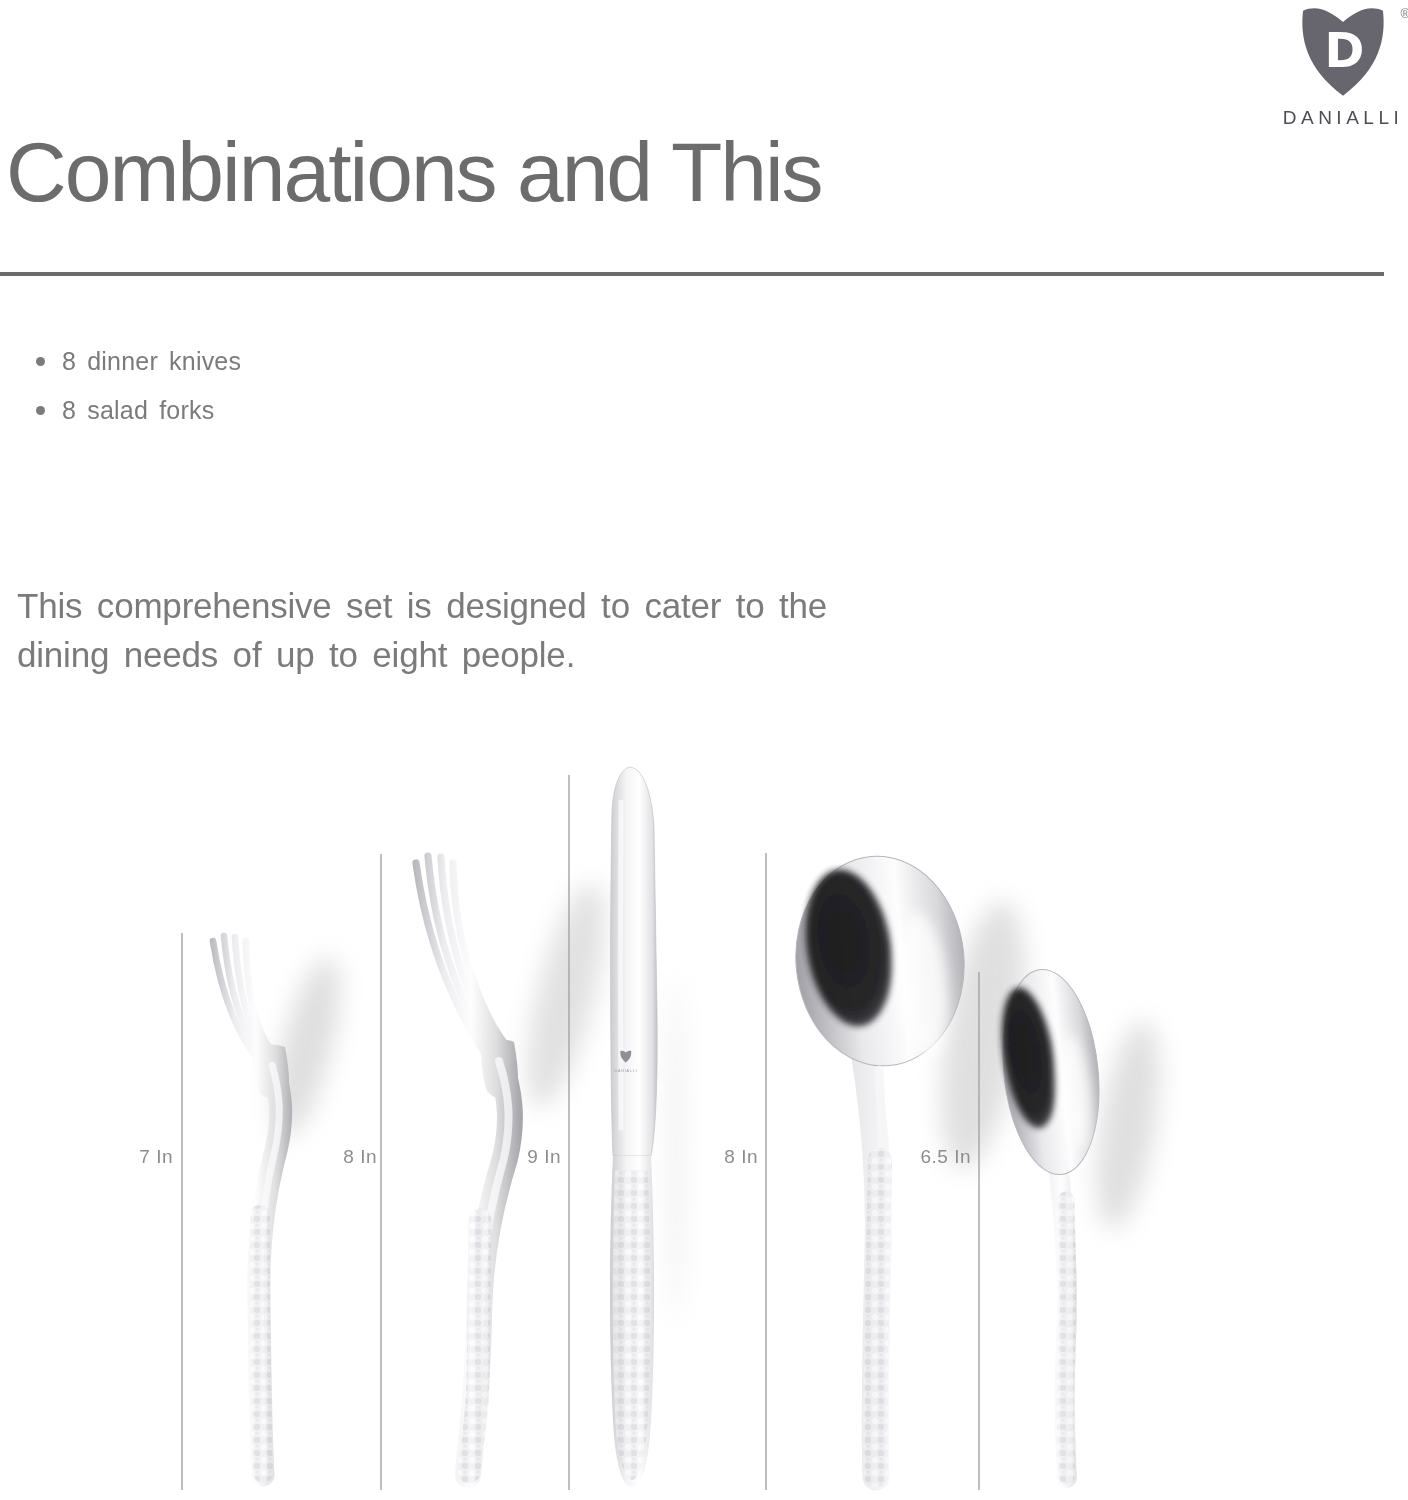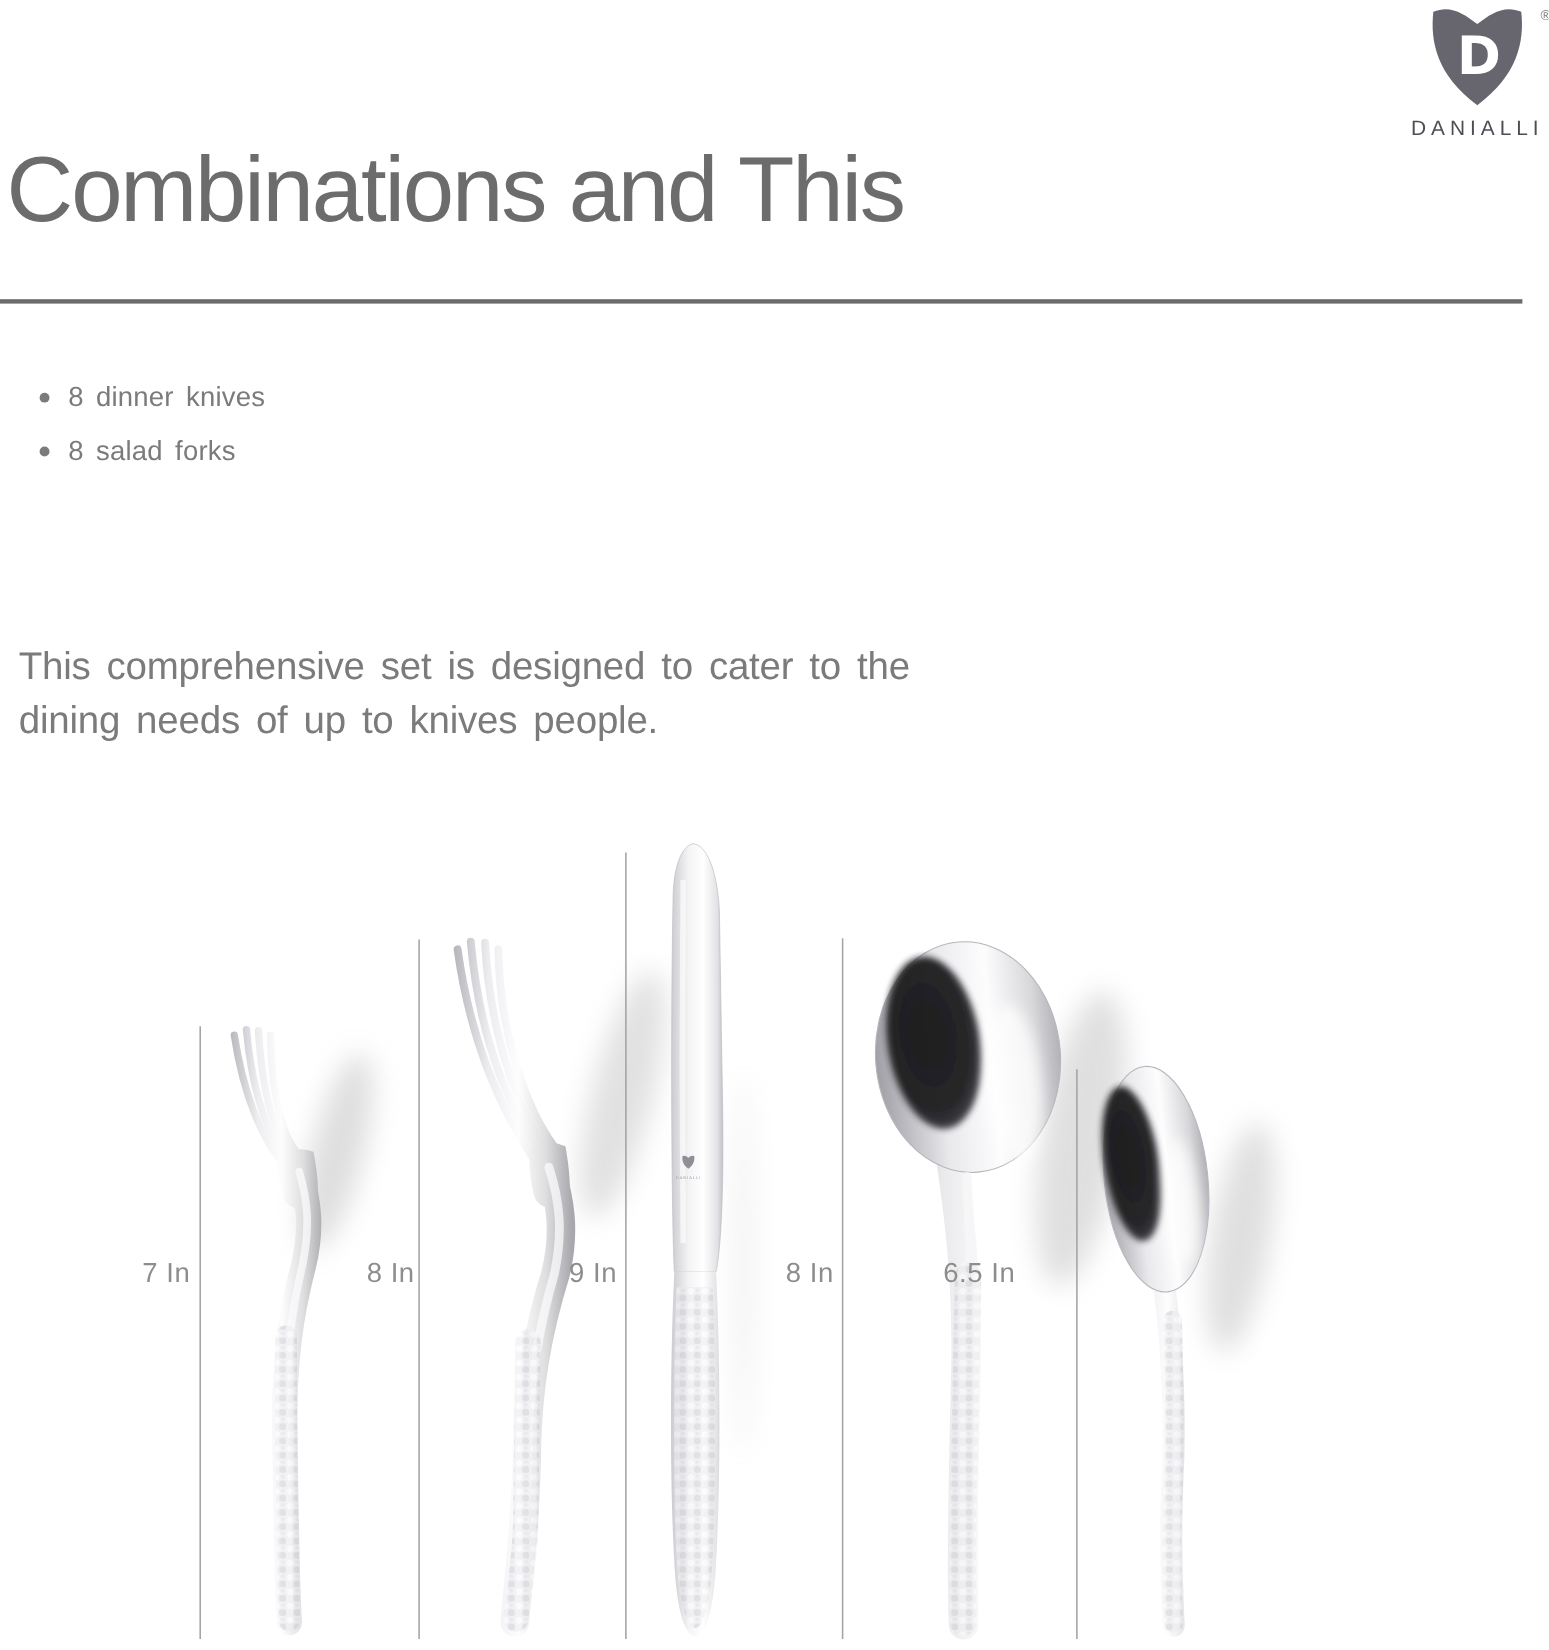--- a/index.html
+++ b/index.html
@@ -36,27 +36,27 @@
   
   .description{
     position:absolute; left:17px; top:581px;
     font-size:35px; line-height:49px; color:#7b7b7b;
     letter-spacing:-0.2px; word-spacing:5px; white-space:nowrap;
   }
   
   .size-chart-svg{ position:absolute; left:0; top:0; width:1408px; height:1500px; }
   .size-label{
     position:absolute; top:1143px; width:96px; text-align:right;
-    font-size:25px; color:#8d8d8d; letter-spacing:0.5px; line-height:28px; white-space:nowrap;
+    font-size:19px; color:#8d8d8d; letter-spacing:0.5px; line-height:28px; white-space:nowrap;
   }
   .size-label.l1{ left:77px;  }
   .size-label.l2{ left:281px; }
   .size-label.l3{ left:465px; }
   .size-label.l4{ left:662px; }
-  .size-label.l5{ left:827px; }
+  .size-label.l5{ left:875px; }
 </style>
 </head>
 <body>
 
 <div class="canvas">
 
   <div class="logo">
     <svg width="86" height="100" viewBox="0 0 34 39" style="display:block;margin:0 auto;">
       <path d="M1.2,3.2 C7,0.6 12,3.6 17,7.6 C22,3.6 27,0.6 32.8,3.2 C34,14 31.5,26 17,36.8 C2.5,26 0,14 1.2,3.2 Z" fill="#67666e"></path>
       <text x="17.6" y="25.5" text-anchor="middle" font-family="DejaVu Sans, sans-serif" font-size="19" font-weight="bold" fill="#ffffff">D</text>
@@ -74,21 +74,21 @@
         <span>8 dinner knives</span>
       </li>
     <li>
         <span class="dot"></span>
         <span>8 salad forks</span>
       </li>
   </ul>
 
   <div class="description">
     <div>This comprehensive set is designed to cater to the</div>
-    <div>dining needs of up to knives people.</div>
+    <div>dining needs of up to eight people.</div>
   </div>
 
   <svg class="size-chart-svg" viewBox="0 0 1408 1500">
     <defs>
       <linearGradient id="mF1" gradientUnits="userSpaceOnUse" x1="208" y1="0" x2="295" y2="0">
         <stop offset="0" stop-color="#b4b4ba"></stop>
           <stop offset=".3" stop-color="#ededf0"></stop>
         <stop offset=".55" stop-color="#fdfdfe"></stop>
           <stop offset=".78" stop-color="#dededf"></stop>
         <stop offset="1" stop-color="#a7a7ad"></stop>

